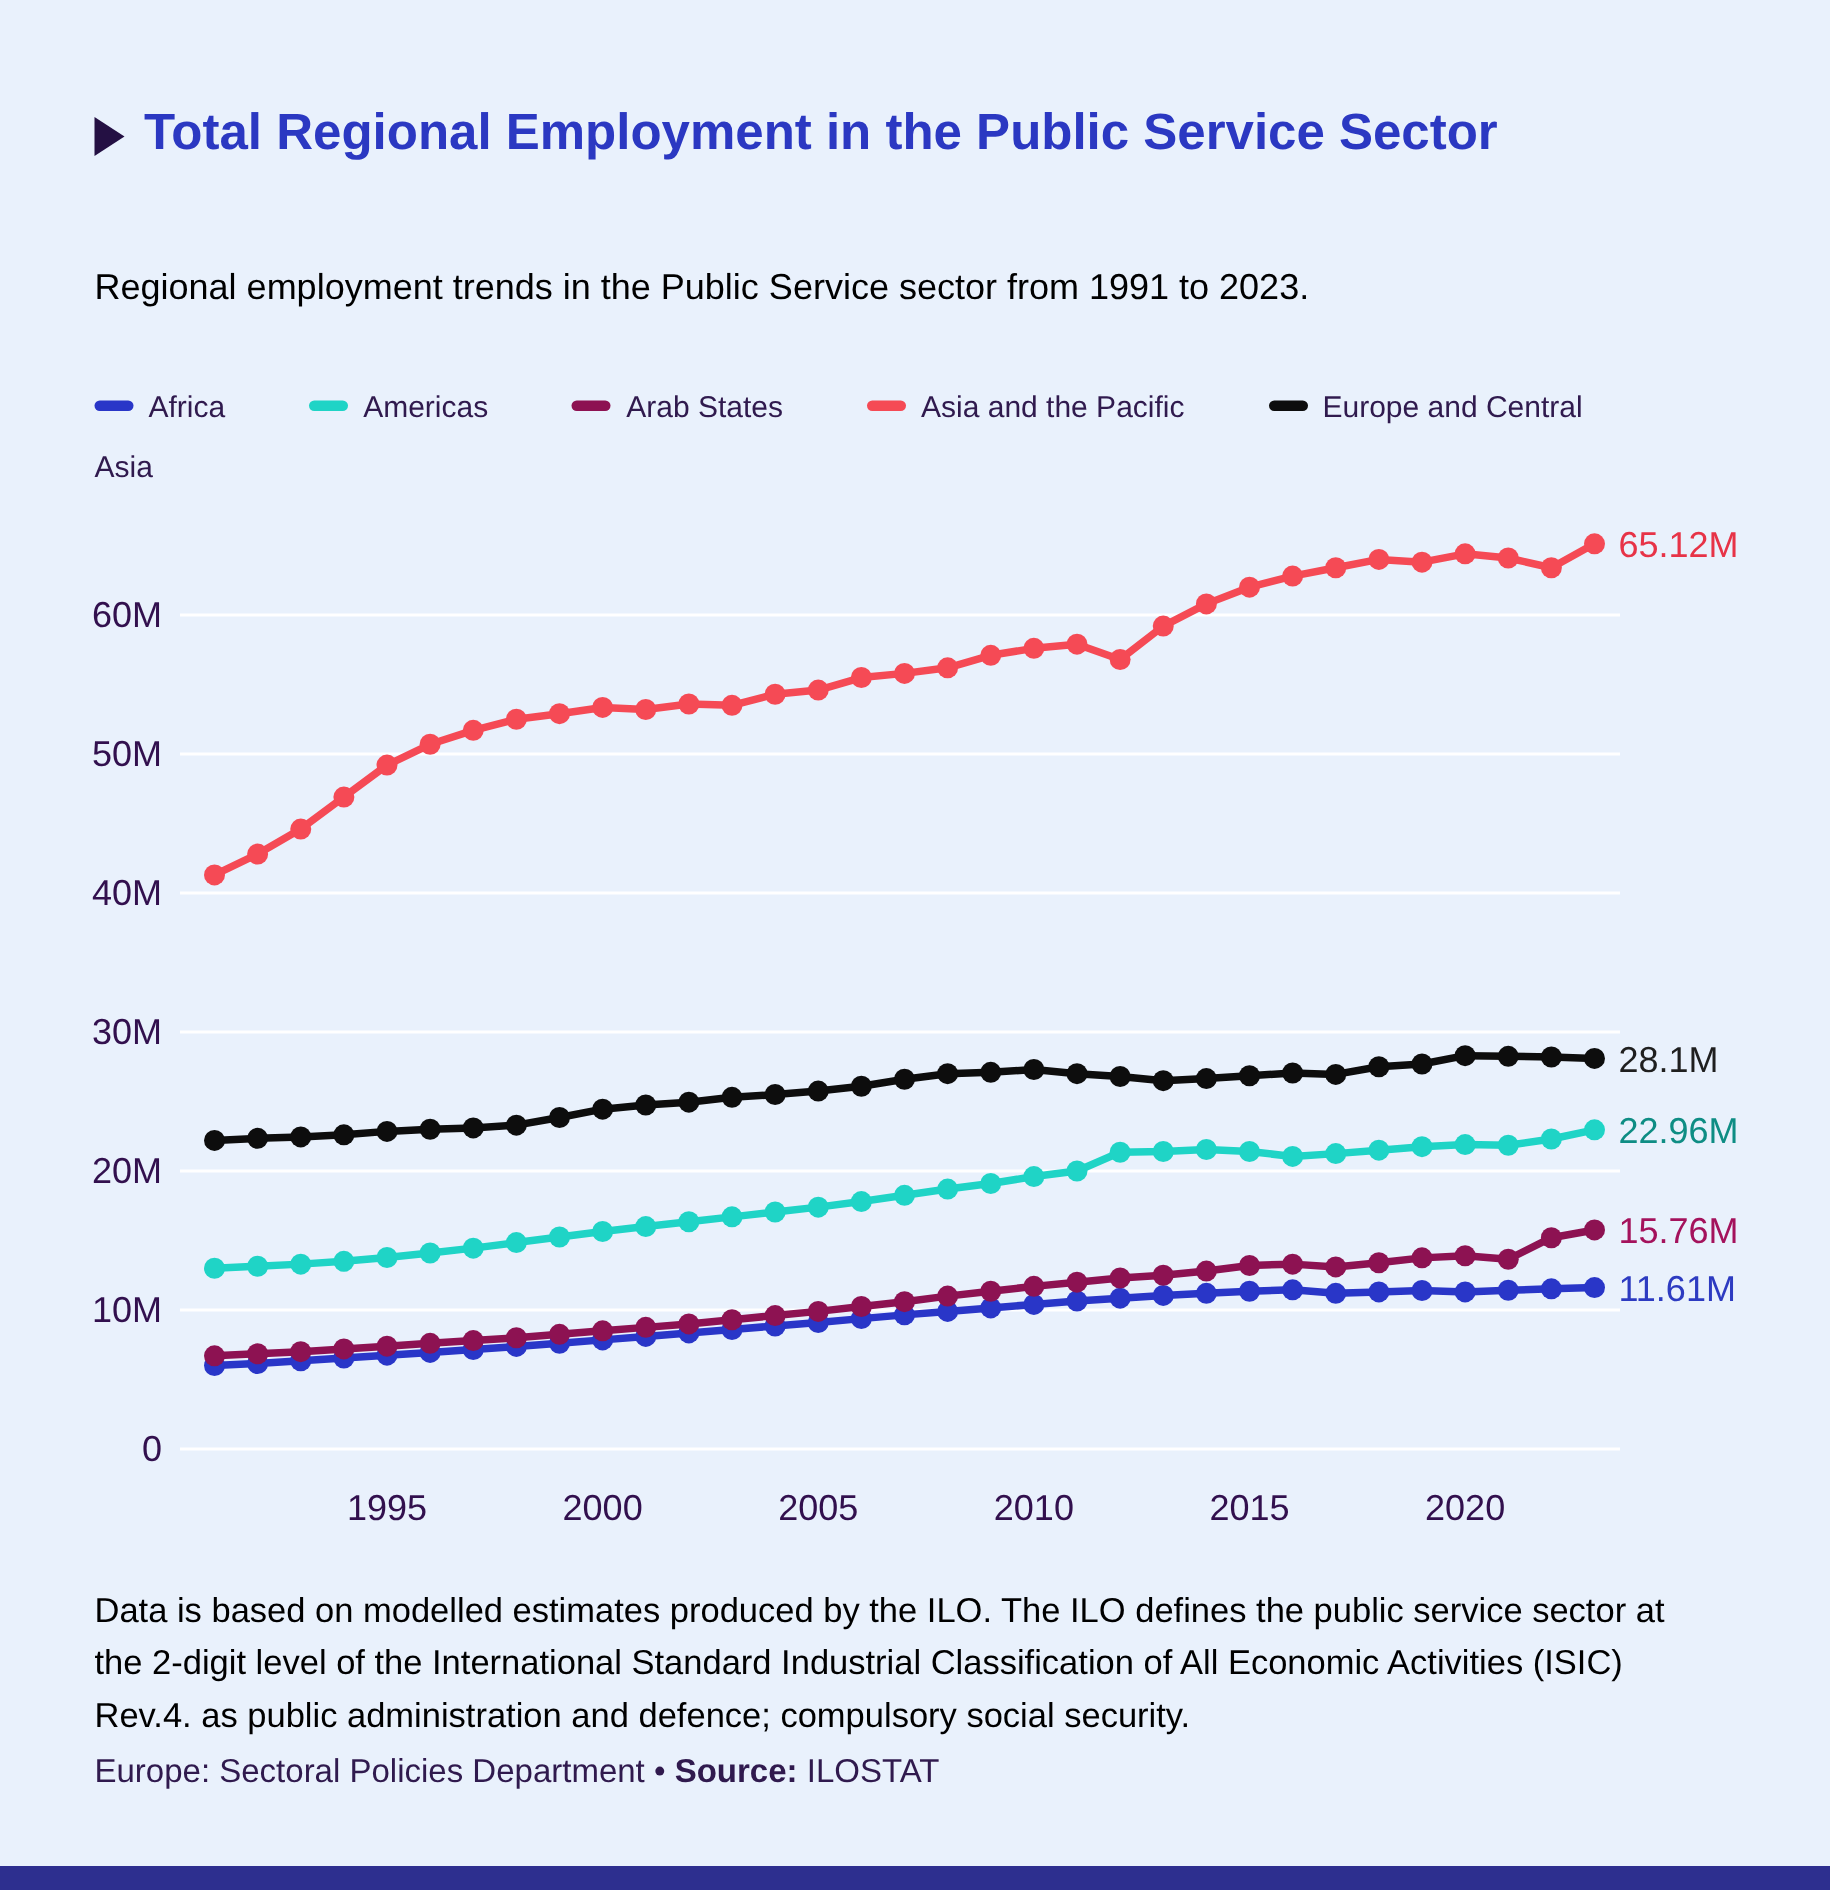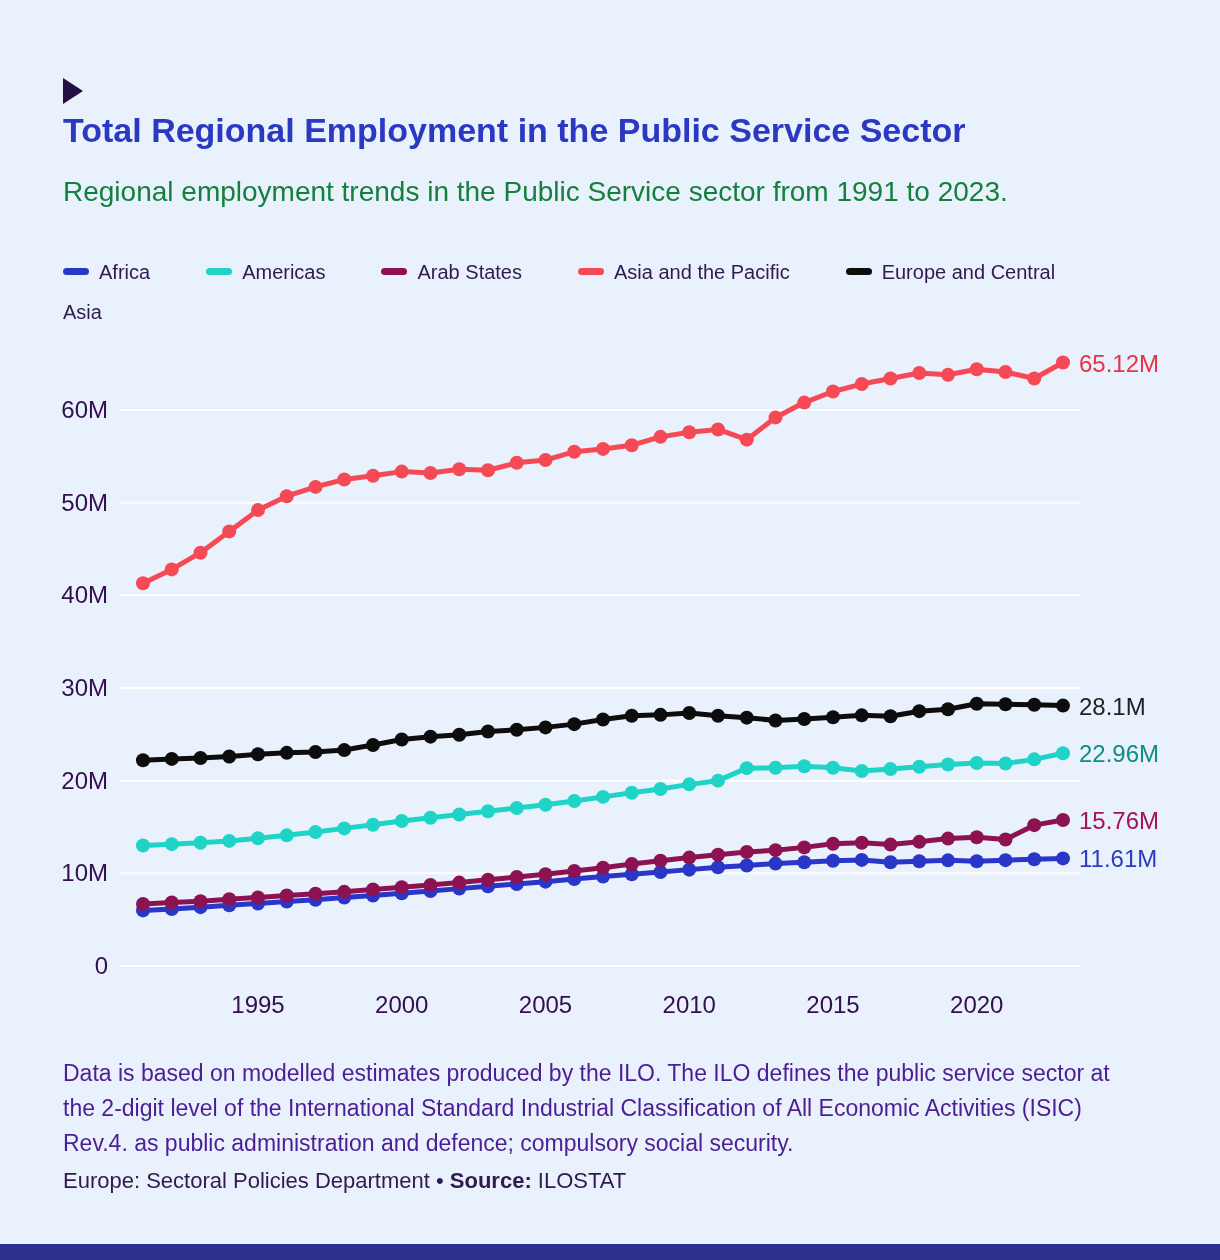--- a/index.html
+++ b/index.html
@@ -5,53 +5,53 @@
   html,body{margin:0;padding:0;}
   body{
     width:1220px;height:1260px;
     background:#e9f1fc;
     font-family:"Liberation Sans","DejaVu Sans",sans-serif;
     position:relative;overflow:hidden;
     -webkit-font-smoothing:antialiased;
   }
   .page{position:absolute;inset:0;width:1220px;height:1260px;background:#e9f1fc;}
 
-  .title-row{position:absolute;left:63px;top:62px;width:1030px;display:flex;align-items:flex-start;flex-direction:column;}
+  .title-row{position:absolute;left:63px;top:62px;width:1030px;display:flex;align-items:flex-start;}
   .title-marker{
     width:0;height:0;margin-top:16px;margin-right:13px;flex:0 0 auto;
     border-top:13px solid transparent;border-bottom:13px solid transparent;
     border-left:20px solid #241043;
   }
   .title-text{
     width:1000px;color:#2b38c2;font-weight:bold;
     font-size:34px;line-height:52px;letter-spacing:0px;
   }
   .subtitle{
     position:absolute;left:63px;top:176px;width:1130px;
-    color:#15803d;font-size:28px;line-height:32px;
+    color:#000000;font-size:24px;line-height:32px;
   }
 
   .legend{
     position:absolute;left:63px;top:252px;width:1020px;
     color:#301a4e;font-size:20px;line-height:40px;
   }
   .legend-item{margin-right:56px;white-space:normal;}
   .legend-swatch{
     display:inline-block;width:26px;height:7px;border-radius:4px;
     vertical-align:middle;margin-right:10px;position:relative;top:-2px;
   }
 
   .chart-svg{position:absolute;left:0;top:0;width:1220px;height:1260px;}
   .ytick{font-size:24px;fill:#32104e;font-family:"Liberation Sans","DejaVu Sans",sans-serif;}
   .xtick{font-size:24px;fill:#32104e;font-family:"Liberation Sans","DejaVu Sans",sans-serif;}
   .endlabel{font-size:24px;font-family:"Liberation Sans","DejaVu Sans",sans-serif;}
 
   .footnote{
     position:absolute;left:63px;top:1056px;width:1062px;
-    color:#4c1d95;font-size:23px;line-height:35px;
+    color:#000000;font-size:23px;line-height:35px;
   }
   .credit{
     position:absolute;left:63px;top:1168px;width:1100px;
     color:#301a4e;font-size:22px;
   }
   .credit b{font-weight:bold;text-align:center;}
   .bottom-bar{
     position:absolute;left:0;bottom:0;width:1220px;height:16px;background:#2d2f8f;
   }
 </style>

